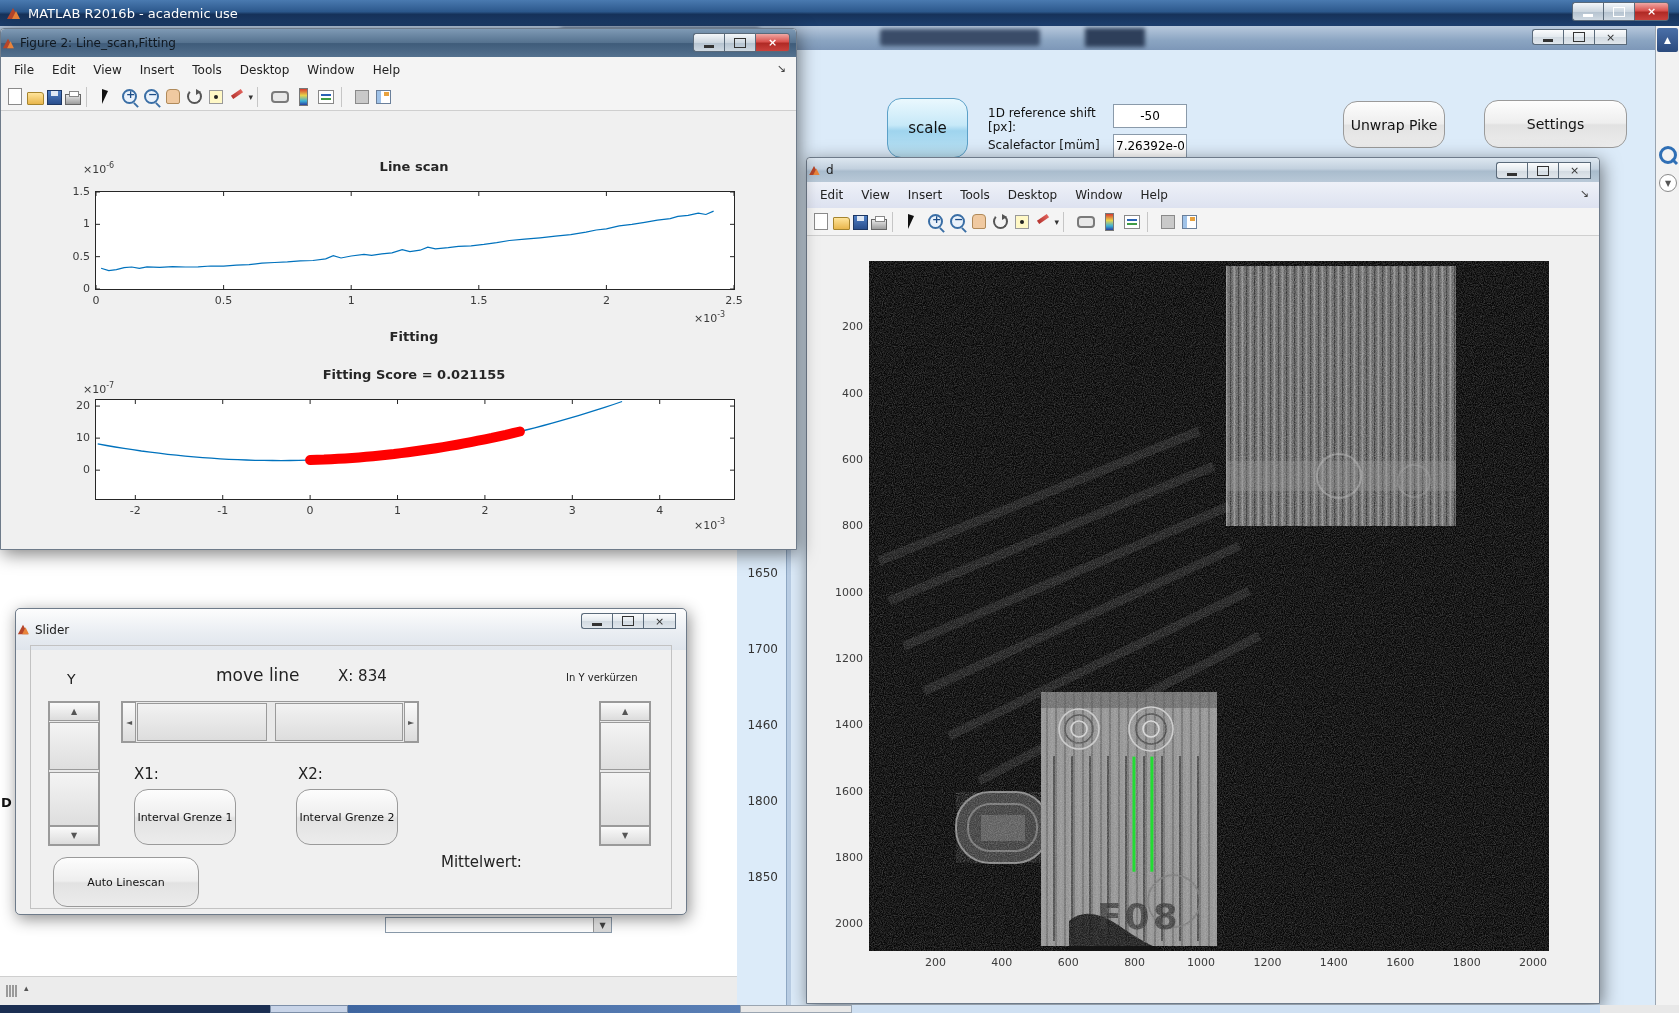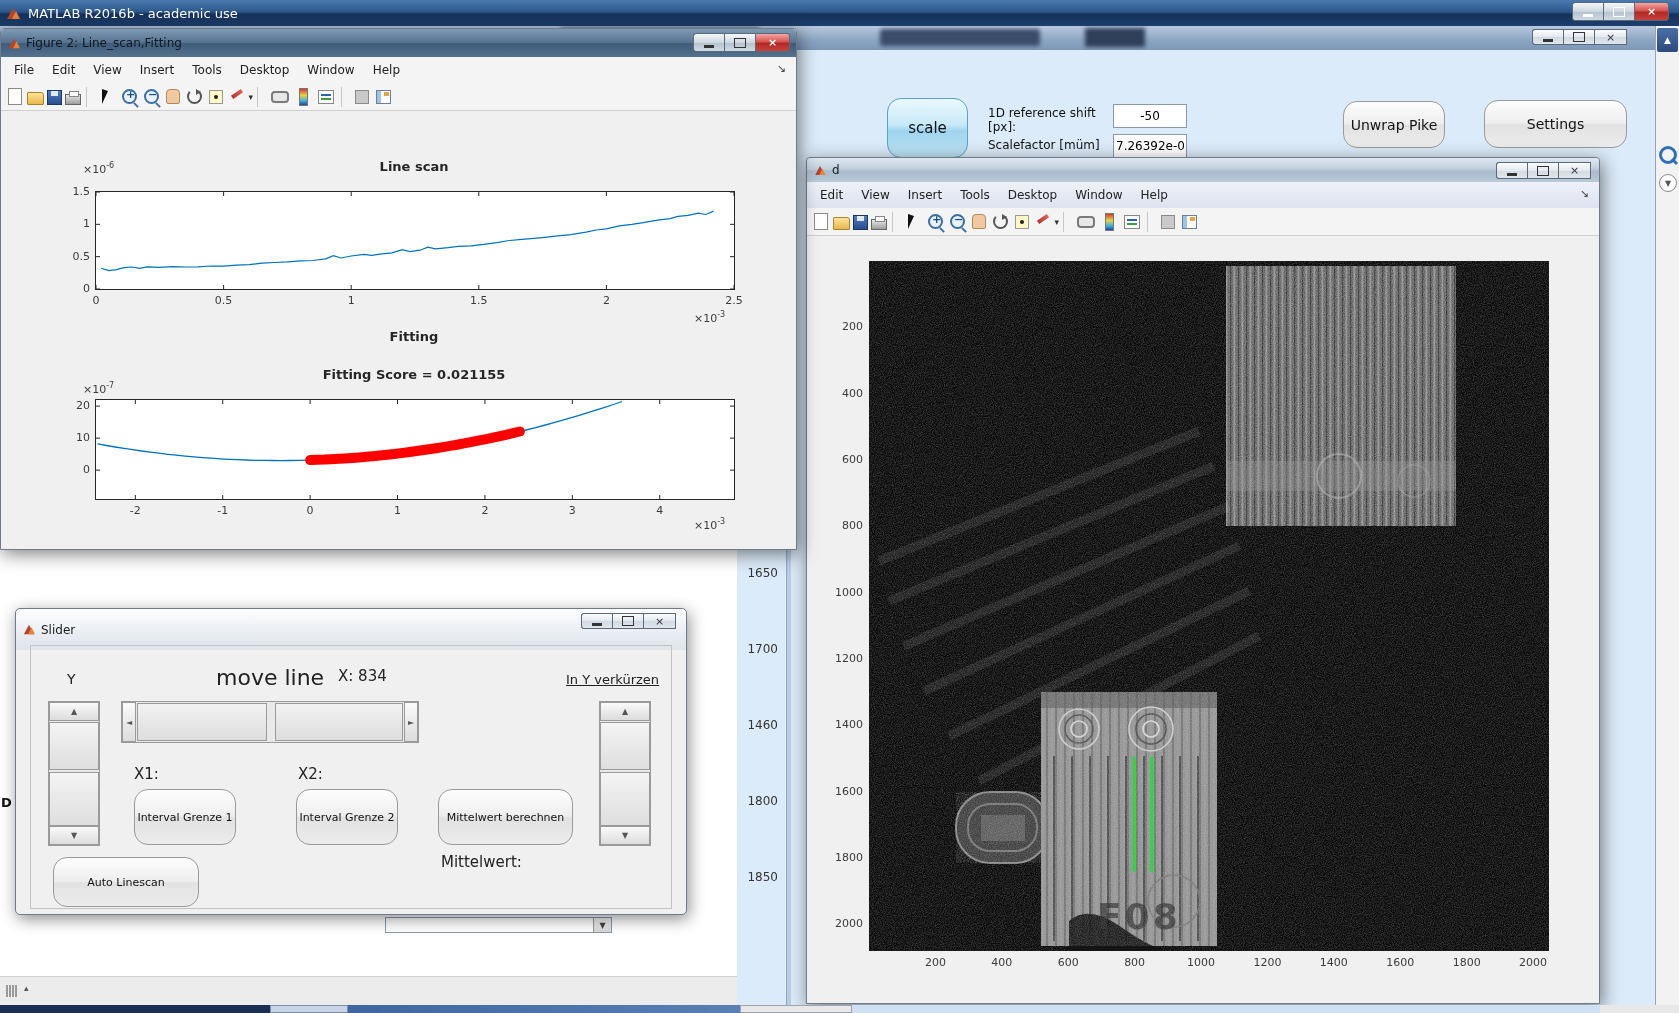--- a/index.html
+++ b/index.html
@@ -5,21 +5,21 @@
   html,body{margin:0;padding:0;}
   body{width:1679px;height:1013px;position:relative;overflow:hidden;
        font-family:"DejaVu Sans","Liberation Sans",sans-serif;font-size:12px;color:#222;
        background:#d6e5f5;}
   .abs{position:absolute;}
   
   .win{position:absolute;background:#f0f0f0;border:1px solid #6e7b8a;
        box-shadow:2px 4px 18px rgba(0,0,0,.5);border-radius:4px 4px 0 0;}
   .titlebar{position:absolute;left:0;top:0;right:0;height:26px;border-radius:4px 4px 0 0;
        background:linear-gradient(180deg,#dde7f0 0%,#c2d0de 45%,#a9bccd 55%,#b9c9d8 100%);
-       display:flex;align-items:center;padding-left:6px;box-sizing:border-box;}
+       display:flex;align-items:center;box-sizing:border-box;}
   .titlebar.dark{background:linear-gradient(180deg,#7f9ab5 0%,#54718e 50%,#3f5c7a 52%,#54718e 100%);color:#fff;}
   .titlebar.white{background:linear-gradient(180deg,#fdfdfd,#e9edf2 60%,#dfe5ec);}
   .title-text{font-size:12px;color:#1b1b1b;margin-left:5px;white-space:nowrap;}
   .btn3{position:absolute;top:3px;right:6px;display:flex;}
   .cbtn{width:31px;height:19px;border:1px solid #5a6a7a;border-right-width:0;
         background:linear-gradient(180deg,#f4f7fa,#cdd7e0 50%,#b4c2cf 52%,#cfd9e2);
         display:flex;align-items:center;justify-content:center;box-sizing:border-box;
         font-size:11px;color:#333;}
   .cbtn:first-child{border-radius:3px 0 0 3px;}
   .cbtn.close{border-right-width:1px;border-radius:0 3px 3px 0;width:35px;
@@ -449,23 +449,23 @@
         <span class="minbar"></span>
       </div>
     <div class="cbtn gray" style="height:16px;">
         <span class="maxbox"></span>
       </div>
     <div class="cbtn gray" style="height:16px;border-right-width:1px;width:33px;">×</div>
   </div>
   <div class="abs" style="left:14px;top:36px;width:640px;height:262px;border:1px solid #c2c2c2;"></div>
 
   <div class="abs" style="left:51px;top:62px;font-size:14px;">Y</div>
-  <div class="abs" style="left:200px;top:56px;font-size:22px;text-align:right;">move line</div>
+  <div class="abs" style="left:200px;top:56px;font-size:17px;text-align:right;">move line</div>
   <div class="abs" style="left:322px;top:58px;font-size:15px;">X: 834</div>
-  <div class="abs" style="left:550px;top:63px;font-size:13px;text-decoration:underline;">In Y verkürzen</div>
+  <div class="abs" style="left:550px;top:63px;font-size:10px;">In Y verkürzen</div>
 
   <div class="vslider" style="left:32px;top:92px;width:52px;height:145px;">
     <div class="sl-arrow" style="top:0;">▲</div>
     <div class="sl-thumb" style="top:20px;height:48px;"></div>
     <div class="sl-thumb" style="top:70px;height:54px;"></div>
     <div class="sl-arrow" style="bottom:0;">▼</div>
   </div>
 
   <div class="abs" style="left:105px;top:92px;width:298px;height:42px;border:1px solid #9a9a9a;background:#e9e9e9;box-sizing:border-box;">
     <div class="hsl-arrow" style="left:0;">◄</div>
@@ -482,23 +482,20 @@
     <div class="sl-arrow" style="bottom:0;">▼</div>
   </div>
 
   <div class="abs" style="left:118px;top:156px;font-size:15px;">X1:</div>
   <div class="abs" style="left:282px;top:156px;font-size:15px;">X2:</div>
   <div class="pbtn" style="left:118px;top:180px;width:102px;height:56px;font-size:11px;">
     <span>Interval Grenze 1</span>
     </div>
   <div class="pbtn" style="left:280px;top:180px;width:102px;height:56px;font-size:11px;">
     <span>Interval Grenze 2</span>
-    </div>
-  <div class="pbtn" style="left:422px;top:180px;width:135px;height:56px;font-size:11px;">
-    <span>Mittelwert berechnen</span>
     </div>
   <div class="abs" style="left:425px;top:244px;font-size:15px;">Mittelwert:</div>
   <div class="pbtn" style="left:37px;top:248px;width:146px;height:50px;font-size:11px;">
     <span>Auto Linescan</span>
     </div>
 </div>
 
 <div class="abs" style="left:1655px;top:26px;width:24px;height:987px;background:#f2f2f2;border-left:1px solid #9aa5b1;">
   <div class="abs" style="left:1px;top:2px;width:21px;height:24px;background:linear-gradient(180deg,#4a6fa8,#2b4a7d);display:flex;align-items:center;justify-content:center;color:#fff;font-size:9px;border-radius:2px;">▲</div>
   <div class="abs" style="left:3px;top:120px;width:12px;height:12px;border:3px solid #2f6fb5;border-radius:50%;"></div>

